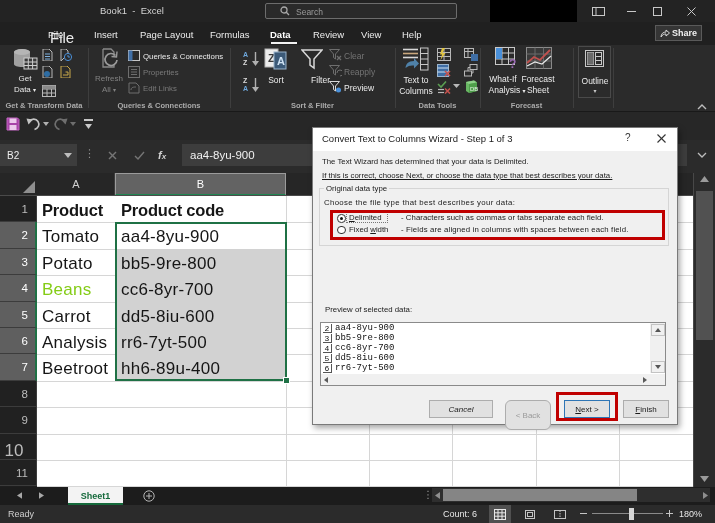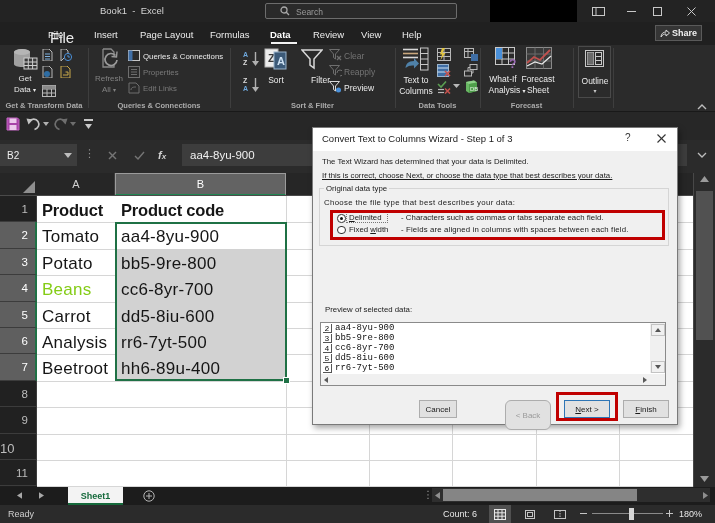--- a/index.html
+++ b/index.html
@@ -372,21 +372,21 @@
   <div class="lbl" style="left:0;top:308.6px;width:28px;text-align:right;font-size:11.5px;color:#ffffff;">5</div>
   <div class="abs" style="left:0;top:328.0px;width:37px;height:26.4px;background:#5f5f5f;border-right:2px solid #1f7145;border-bottom:1px solid #3c3c3c;"></div>
   <div class="lbl" style="left:0;top:335.0px;width:28px;text-align:right;font-size:11.5px;color:#ffffff;">6</div>
   <div class="abs" style="left:0;top:354.4px;width:37px;height:26.4px;background:#5f5f5f;border-right:2px solid #1f7145;border-bottom:1px solid #3c3c3c;"></div>
   <div class="lbl" style="left:0;top:361.4px;width:28px;text-align:right;font-size:11.5px;color:#ffffff;">7</div>
   <div class="abs" style="left:0;top:380.8px;width:37px;height:26.4px;background:#212121;border-right:1px solid #3c3c3c;border-bottom:1px solid #3c3c3c;"></div>
   <div class="lbl" style="left:0;top:387.8px;width:28px;text-align:right;font-size:11.5px;color:#bdbdbd;">8</div>
   <div class="abs" style="left:0;top:407.2px;width:37px;height:26.4px;background:#212121;border-right:1px solid #3c3c3c;border-bottom:1px solid #3c3c3c;"></div>
   <div class="lbl" style="left:0;top:414.2px;width:28px;text-align:right;font-size:11.5px;color:#bdbdbd;">9</div>
   <div class="abs" style="left:0;top:433.6px;width:37px;height:26.4px;background:#212121;border-right:1px solid #3c3c3c;border-bottom:1px solid #3c3c3c;"></div>
-  <div class="lbl" style="left:0;top:440.6px;width:28px;text-align:left;font-size:13px;color:#bdbdbd;">10</div>
+  <div class="lbl" style="left:0;top:440.6px;width:28px;text-align:center;font-size:17px;color:#bdbdbd;">10</div>
   <div class="abs" style="left:0;top:460.0px;width:37px;height:26.4px;background:#212121;border-right:1px solid #3c3c3c;border-bottom:1px solid #3c3c3c;"></div>
   <div class="lbl" style="left:0;top:467.0px;width:28px;text-align:right;font-size:11.5px;color:#bdbdbd;">11</div>
   </div>
 
   <div class="abs" style="left:115px;top:222px;width:172px;height:159px;border:2px solid #1f7145;"></div>
   <div class="abs" style="left:283px;top:377px;width:7px;height:7px;background:#fff;"></div>
   <div class="abs" style="left:284px;top:378px;width:5px;height:5px;background:#1f7145;"></div>
 
   <div id="cells">
   <div class="lbl" style="left:42px;top:201.0px;font-size:16.5px;color:#161616;letter-spacing:-0.2px;font-weight:bold;">Product</div>
@@ -521,21 +521,21 @@
       </svg>
 
   <div class="abs" style="left:321px;top:374px;width:344px;height:11px;background:#f0f0f0;"></div>
   <svg class="abs" style="left:324px;top:377px;" width="4" height="6" viewBox="0 0 4 6">
         <path d="M4 0 L0 3 L4 6 Z" fill="#5a5a5a"></path>
       </svg>
   <svg class="abs" style="left:643px;top:377px;" width="4" height="6" viewBox="0 0 4 6">
         <path d="M0 0 L4 3 L0 6 Z" fill="#5a5a5a"></path>
       </svg>
 
-  <div class="abs btn" style="left:419px;top:400px;width:38px;height:18px;">
+  <div class="abs btn" style="left:429px;top:400px;width:64px;height:18px;font-style:italic;">
         <span>Cancel</span>
       </div>
   <div class="abs btn" style="left:505px;top:400px;width:46px;height:30px;border-radius:6px;">
         <span style="color:#9a9a9a;">&lt; Back</span>
       </div>
   <div class="abs btn" style="left:564px;top:400px;width:46px;height:18px;border:1.5px solid #2e75b5;">
         <span><u>N</u>ext &gt;</span>
       </div>
   <div class="abs btn" style="left:623px;top:400px;width:46px;height:18px;">
         <span><u>F</u>inish</span>

